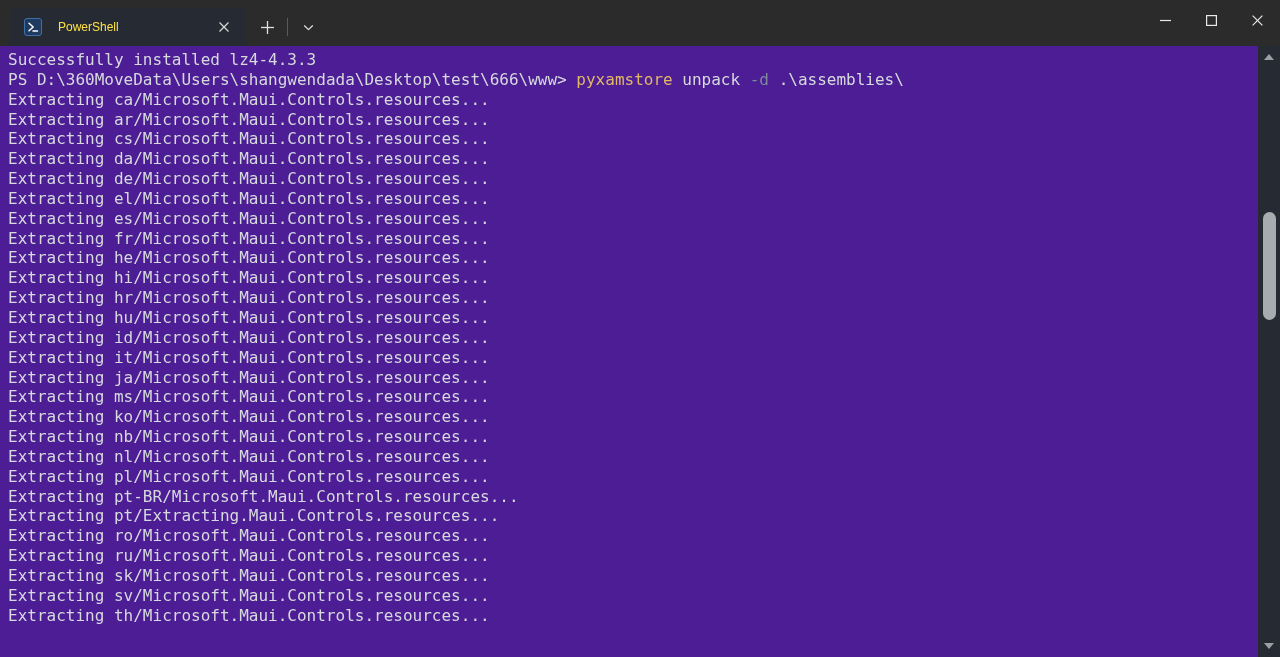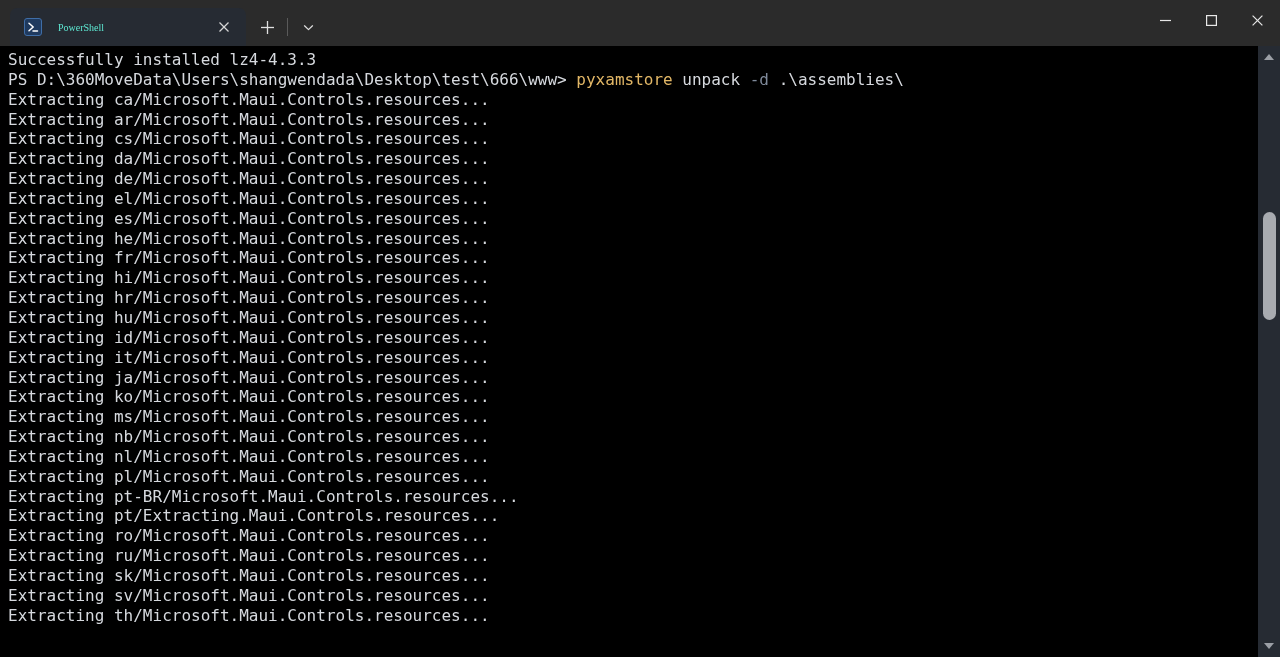--- a/index.html
+++ b/index.html
@@ -54,23 +54,23 @@
     border: 1px solid #3f6ea8;
     box-sizing: border-box;
     flex: 0 0 auto;
     display: flex;
     align-items: center;
     justify-content: center;
     margin-right: 16px;
   }
   .tab-icon svg { display:block; }
   .tab-title {
-    color: #5eead4;
-    font-family: Liberation Serif, serif;
-    font-size: 10px;
+    color: #fde047;
+    font-family: Liberation Sans, sans-serif;
+    font-size: 12px;
     flex: 1 1 auto;
     white-space: nowrap;
     overflow: hidden;
   }
   .tab-close {
     width: 28px;
     height: 28px;
     display: flex;
     align-items: center;
     justify-content: center;
@@ -110,21 +110,21 @@
     align-items: center;
     justify-content: center;
   }
 
   
   .terminal {
     position: absolute;
     top: 46px; left: 0;
     width: 1280px;
     height: 611px;
-    background: #000000;
+    background: #4c1d95;
     overflow: hidden;
   }
   .lines {
     position: absolute;
     top: 4px;
     left: 8px;
     right: 26px;
   }
   .line {
     font-family: "DejaVu Sans Mono", monospace;
@@ -250,30 +250,30 @@
     <div class="lines" id="terminal-lines">
         <div class="line">Successfully installed lz4-4.3.3</div>
         <div class="line"><span class="tok-plain">PS D:\360MoveData\Users\shangwendada\Desktop\test\666\www&gt; </span><span class="tok-cmd">pyxamstore</span><span class="tok-plain"> unpack </span><span class="tok-flag">-d</span><span class="tok-plain"> .\assemblies\</span></div>
         <div class="line">Extracting ca/Microsoft.Maui.Controls.resources...</div>
         <div class="line">Extracting ar/Microsoft.Maui.Controls.resources...</div>
         <div class="line">Extracting cs/Microsoft.Maui.Controls.resources...</div>
         <div class="line">Extracting da/Microsoft.Maui.Controls.resources...</div>
         <div class="line">Extracting de/Microsoft.Maui.Controls.resources...</div>
         <div class="line">Extracting el/Microsoft.Maui.Controls.resources...</div>
         <div class="line">Extracting es/Microsoft.Maui.Controls.resources...</div>
+        <div class="line">Extracting fr/Microsoft.Maui.Controls.resources...</div>
         <div class="line">Extracting he/Microsoft.Maui.Controls.resources...</div>
-        <div class="line">Extracting fr/Microsoft.Maui.Controls.resources...</div>
         <div class="line">Extracting hi/Microsoft.Maui.Controls.resources...</div>
         <div class="line">Extracting hr/Microsoft.Maui.Controls.resources...</div>
         <div class="line">Extracting hu/Microsoft.Maui.Controls.resources...</div>
         <div class="line">Extracting id/Microsoft.Maui.Controls.resources...</div>
         <div class="line">Extracting it/Microsoft.Maui.Controls.resources...</div>
         <div class="line">Extracting ja/Microsoft.Maui.Controls.resources...</div>
+        <div class="line">Extracting ms/Microsoft.Maui.Controls.resources...</div>
         <div class="line">Extracting ko/Microsoft.Maui.Controls.resources...</div>
-        <div class="line">Extracting ms/Microsoft.Maui.Controls.resources...</div>
         <div class="line">Extracting nb/Microsoft.Maui.Controls.resources...</div>
         <div class="line">Extracting nl/Microsoft.Maui.Controls.resources...</div>
         <div class="line">Extracting pl/Microsoft.Maui.Controls.resources...</div>
         <div class="line">Extracting pt-BR/Microsoft.Maui.Controls.resources...</div>
         <div class="line">Extracting pt/Extracting.Maui.Controls.resources...</div>
         <div class="line">Extracting ro/Microsoft.Maui.Controls.resources...</div>
         <div class="line">Extracting ru/Microsoft.Maui.Controls.resources...</div>
         <div class="line">Extracting sk/Microsoft.Maui.Controls.resources...</div>
         <div class="line">Extracting sv/Microsoft.Maui.Controls.resources...</div>
         <div class="line">Extracting th/Microsoft.Maui.Controls.resources...</div>

